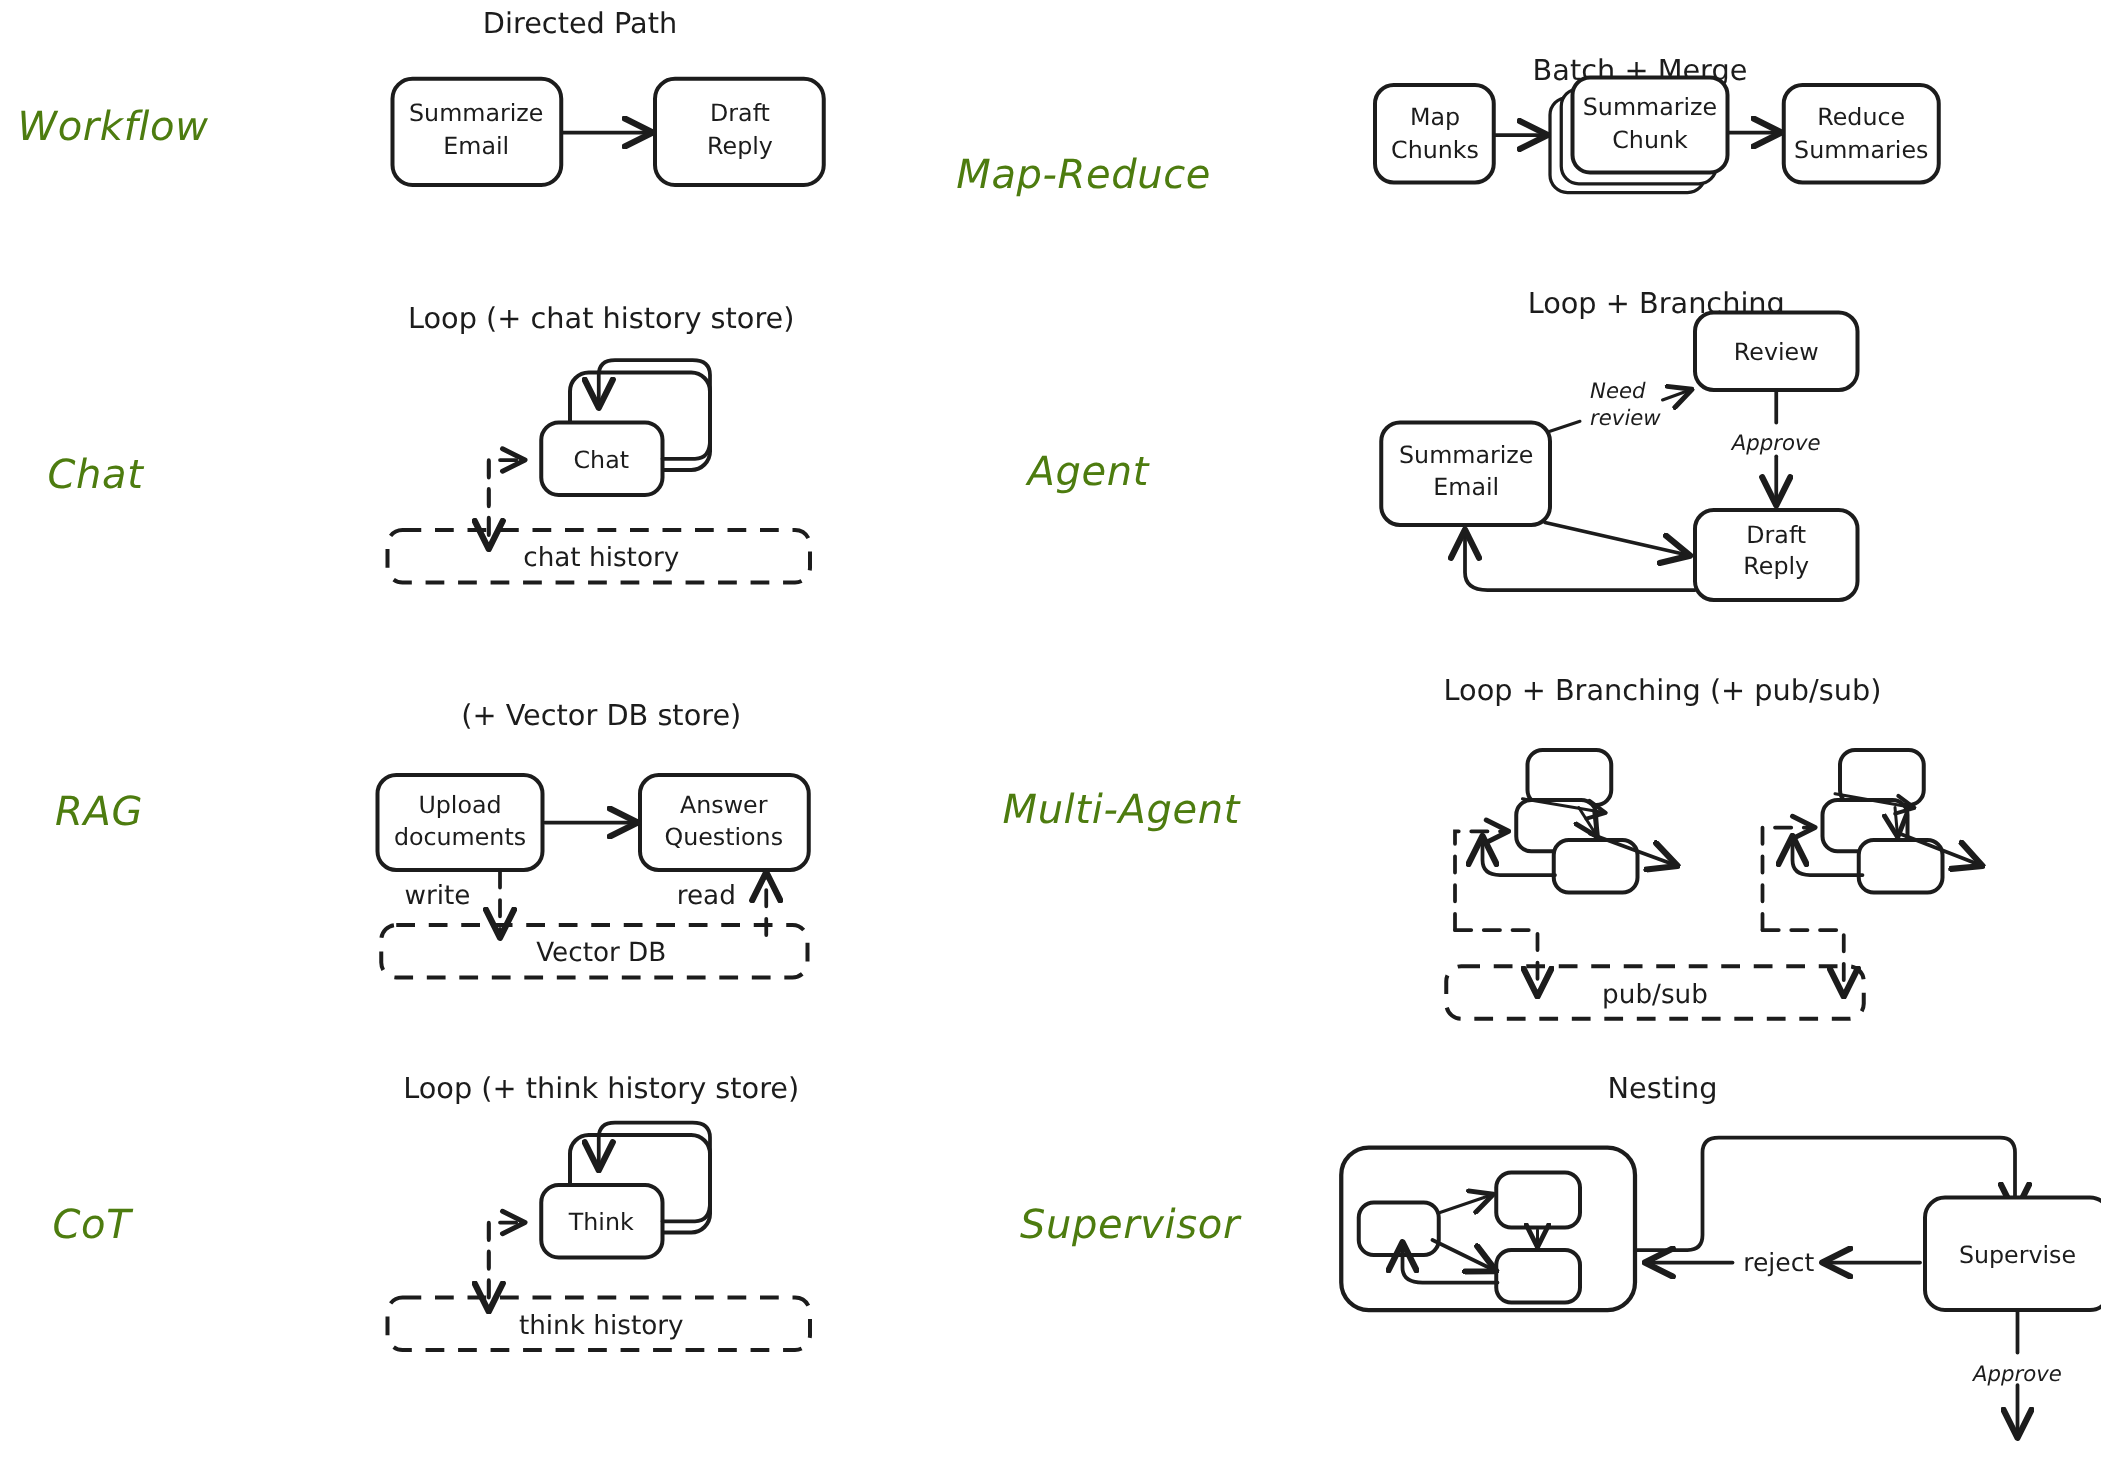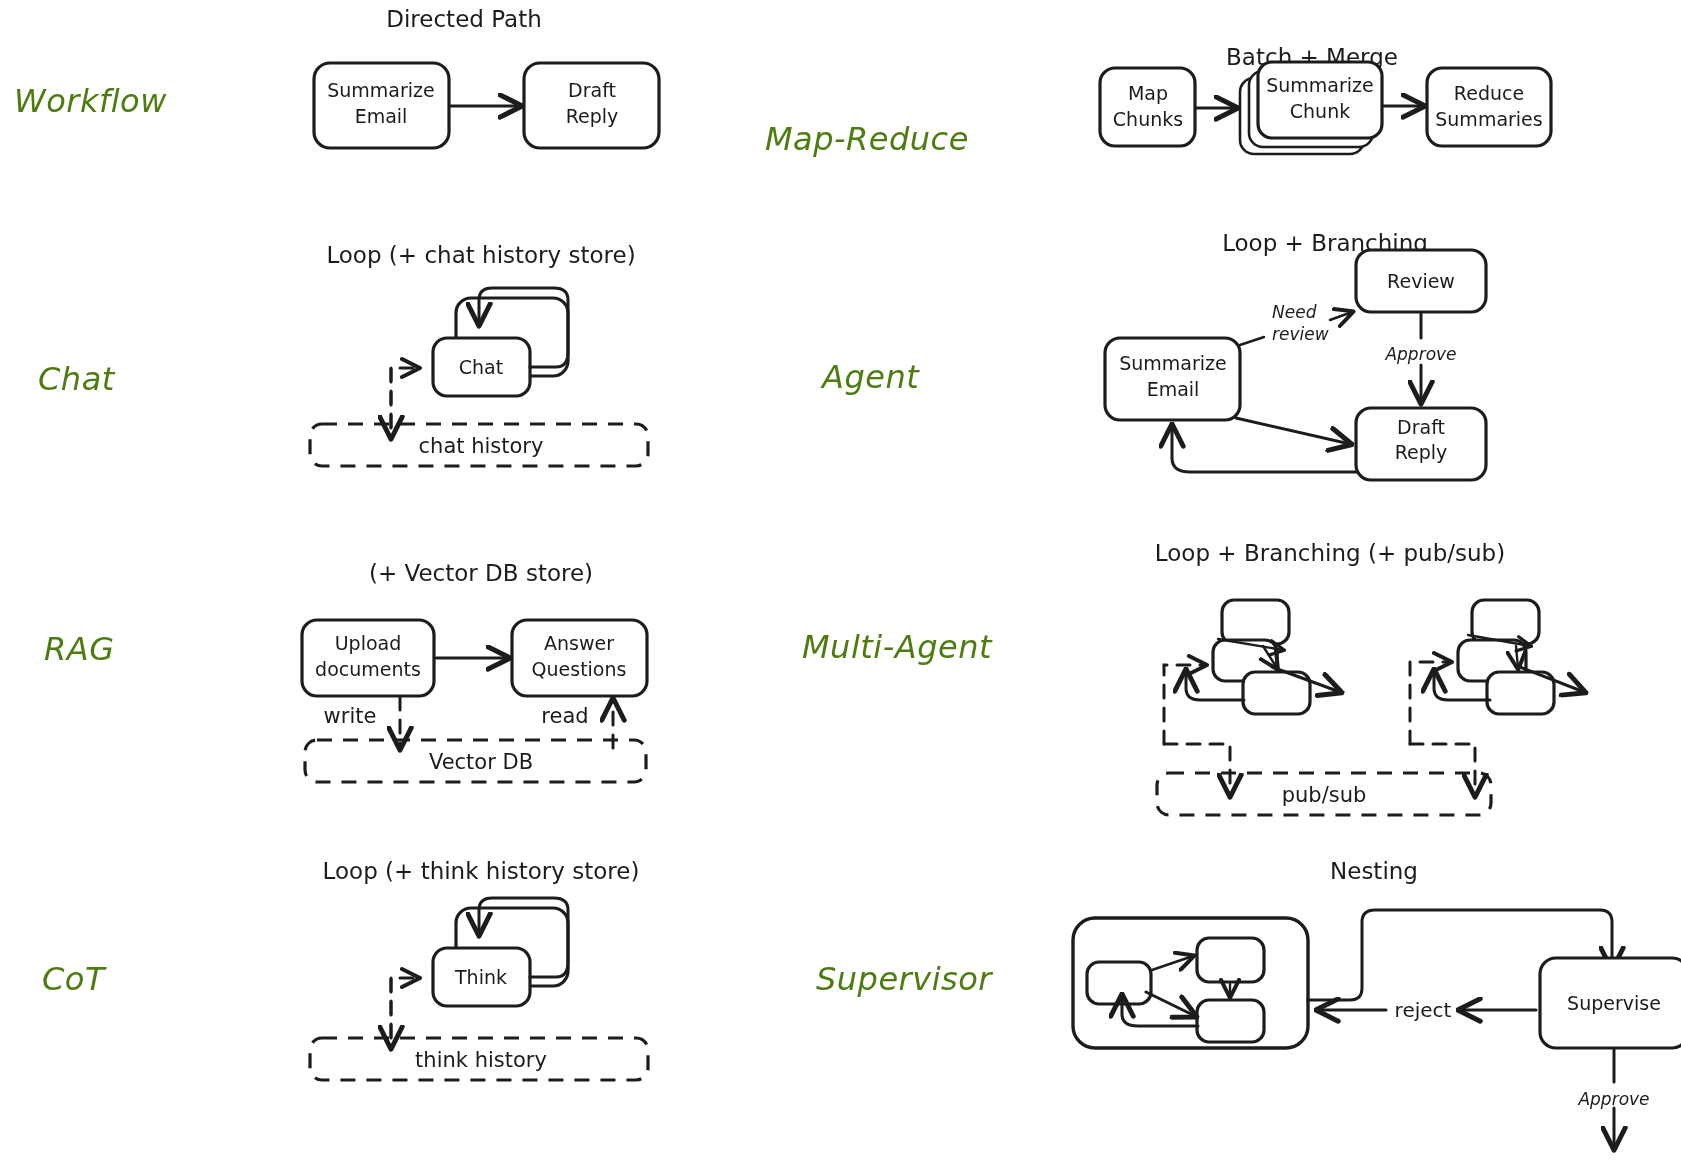--- a/index.html
+++ b/index.html
@@ -104,21 +104,21 @@
 <div class="row-label" style="left:802px; top:628px;">Multi-Agent</div>
 <div class="row-label" style="left:816px; top:960px;">Supervisor</div>
 
 <div class="pattern-title" style="left:464px; top:6px;">Directed Path</div>
 <div class="pattern-title" style="left:1312px; top:16px;margin-top:28px;">Batch + Merge</div>
 <div class="pattern-title" style="left:481px; top:242px;">Loop (+ chat history store)</div>
 <div class="pattern-title" style="left:1325px; top:198px;margin-top:32px;">Loop + Branching</div>
 <div class="pattern-title" style="left:481px; top:560px;">(+ Vector DB store)</div>
 <div class="pattern-title" style="left:1330px; top:540px;">Loop + Branching (+ pub/sub)</div>
 <div class="pattern-title" style="left:481px; top:858px;">Loop (+ think history store)</div>
-<div class="pattern-title" style="left:1330px; top:858px;margin-left:44px;">Nesting</div>
+<div class="pattern-title" style="left:1330px; top:858px;">Nesting</div>
 
 <svg class="canvas" viewBox="0 0 1681 1170">
   <defs>
     <marker id="ah" viewBox="0 0 12 12" refX="10" refY="6" markerWidth="9" markerHeight="9" orient="auto-start-reverse">
       <path d="M1,1 L11,6 L1,11" fill="none" stroke="#1c1c1c" stroke-width="2.2" stroke-linecap="round" stroke-linejoin="round"></path>
     </marker>
     <marker id="ahs" viewBox="0 0 12 12" refX="10" refY="6" markerWidth="8" markerHeight="8" orient="auto-start-reverse">
       <path d="M2,1.5 L11,6 L2,10.5" fill="none" stroke="#1c1c1c" stroke-width="2" stroke-linecap="round" stroke-linejoin="round"></path>
     </marker>
   </defs>

